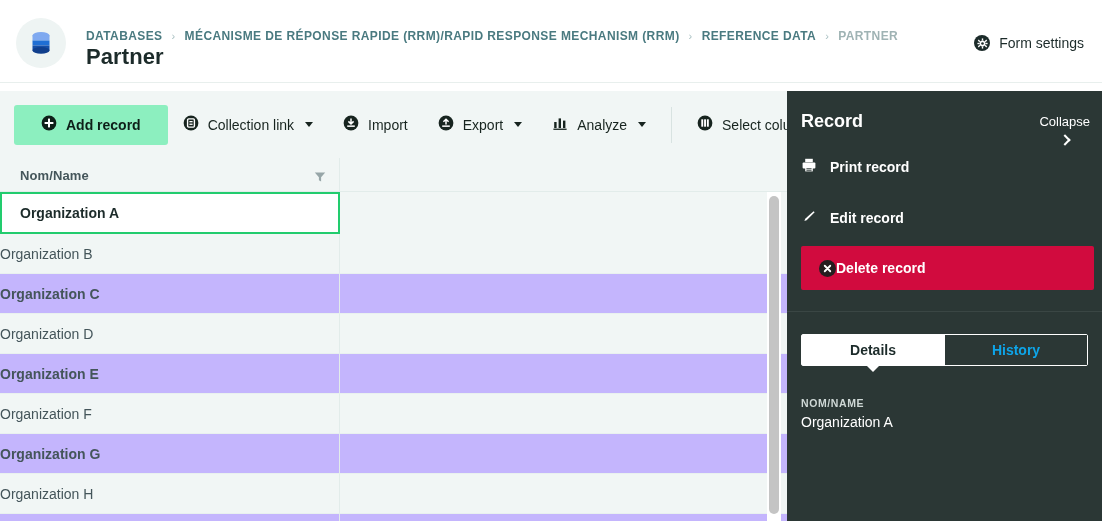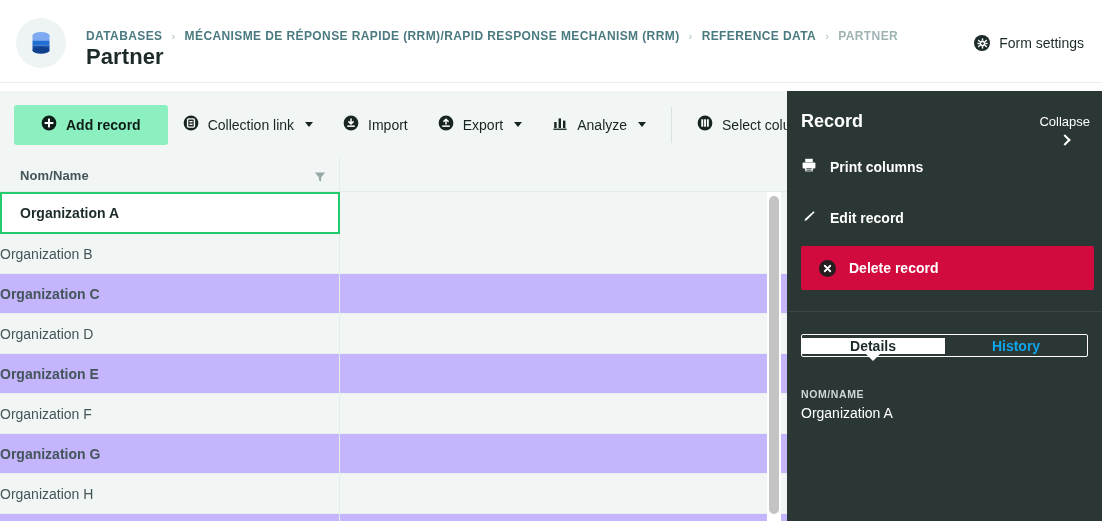--- a/index.html
+++ b/index.html
@@ -205,38 +205,38 @@
   .action-row .label {
     font-size: 14px; color: #ffffff; font-weight: 700;
   }
   .action-print { top: 66px; }
   .action-edit { top: 117px; }
 
   .delete-btn {
     position: absolute; left: 14px; top: 155px;
     width: 293px; height: 44px;
     background: #d10b3e;
-    display: flex; align-items: center; gap: 13px;
+    display: flex; align-items: center; 
     padding-left: 18px; cursor: pointer; border-radius: 2px;
   }
   .delete-btn .label { font-size: 14px; color: #ffffff; font-weight: 700; }
   .del-icon-circle {
     width: 17px; height: 17px; border-radius: 50%;
     background: #251d1f;
     display: flex; align-items: center; justify-content: center;
     flex: 0 0 auto;
   }
 
   
   .side-details { position: relative; height: 208px; padding-top: 22px; }
   .tabs {
-    margin: 0 14px; height: 23px;
+    margin: 0 14px; height: 32px;
     display: flex;
     border: 1px solid #ffffff; border-radius: 2px;
-    overflow: visible; position: relative; align-items: center;
+    overflow: visible; position: relative;
   }
   .tab {
     flex: 1; display: flex; align-items: center; justify-content: center;
     font-size: 14px; font-weight: 700; cursor: pointer;
     position: relative;
   }
   .tab.active { background: #ffffff; color: #1c2b2a; }
   .tab.inactive { background: #2b3735; color: #0ea5e9; border-left: 1px solid #ffffff; }
   .tab.active::after {
     content: ""; position: absolute; bottom: -7px; left: 50%;
@@ -462,21 +462,21 @@
       <div class="action-row action-print">
         <span>
           <svg width="16" height="16" viewBox="0 0 16 16">
             <rect x="4.2" y="1.8" width="7.6" height="3.4" fill="#ffffff"></rect>
             <rect x="1.6" y="5.4" width="12.8" height="6" rx="1" fill="#ffffff"></rect>
             <rect x="4.2" y="10.2" width="7.6" height="4.2" fill="#ffffff"></rect>
             <rect x="5.4" y="11.3" width="5.2" height="0.9" fill="#2b3735"></rect>
             <rect x="5.4" y="12.8" width="5.2" height="0.9" fill="#2b3735"></rect>
           </svg>
         </span>
-        <span class="label">Print columns</span>
+        <span class="label">Print record</span>
       </div>
 
       <div class="action-row action-edit">
         <span>
           <svg width="16" height="16" viewBox="0 0 16 16">
             <path d="M12.6 3.2 L13.6 4.2 L5.6 12.2 L3.4 13 L4.2 10.8 Z" fill="#ffffff"></path>
           </svg>
         </span>
         <span class="label">Edit record</span>
       </div>

